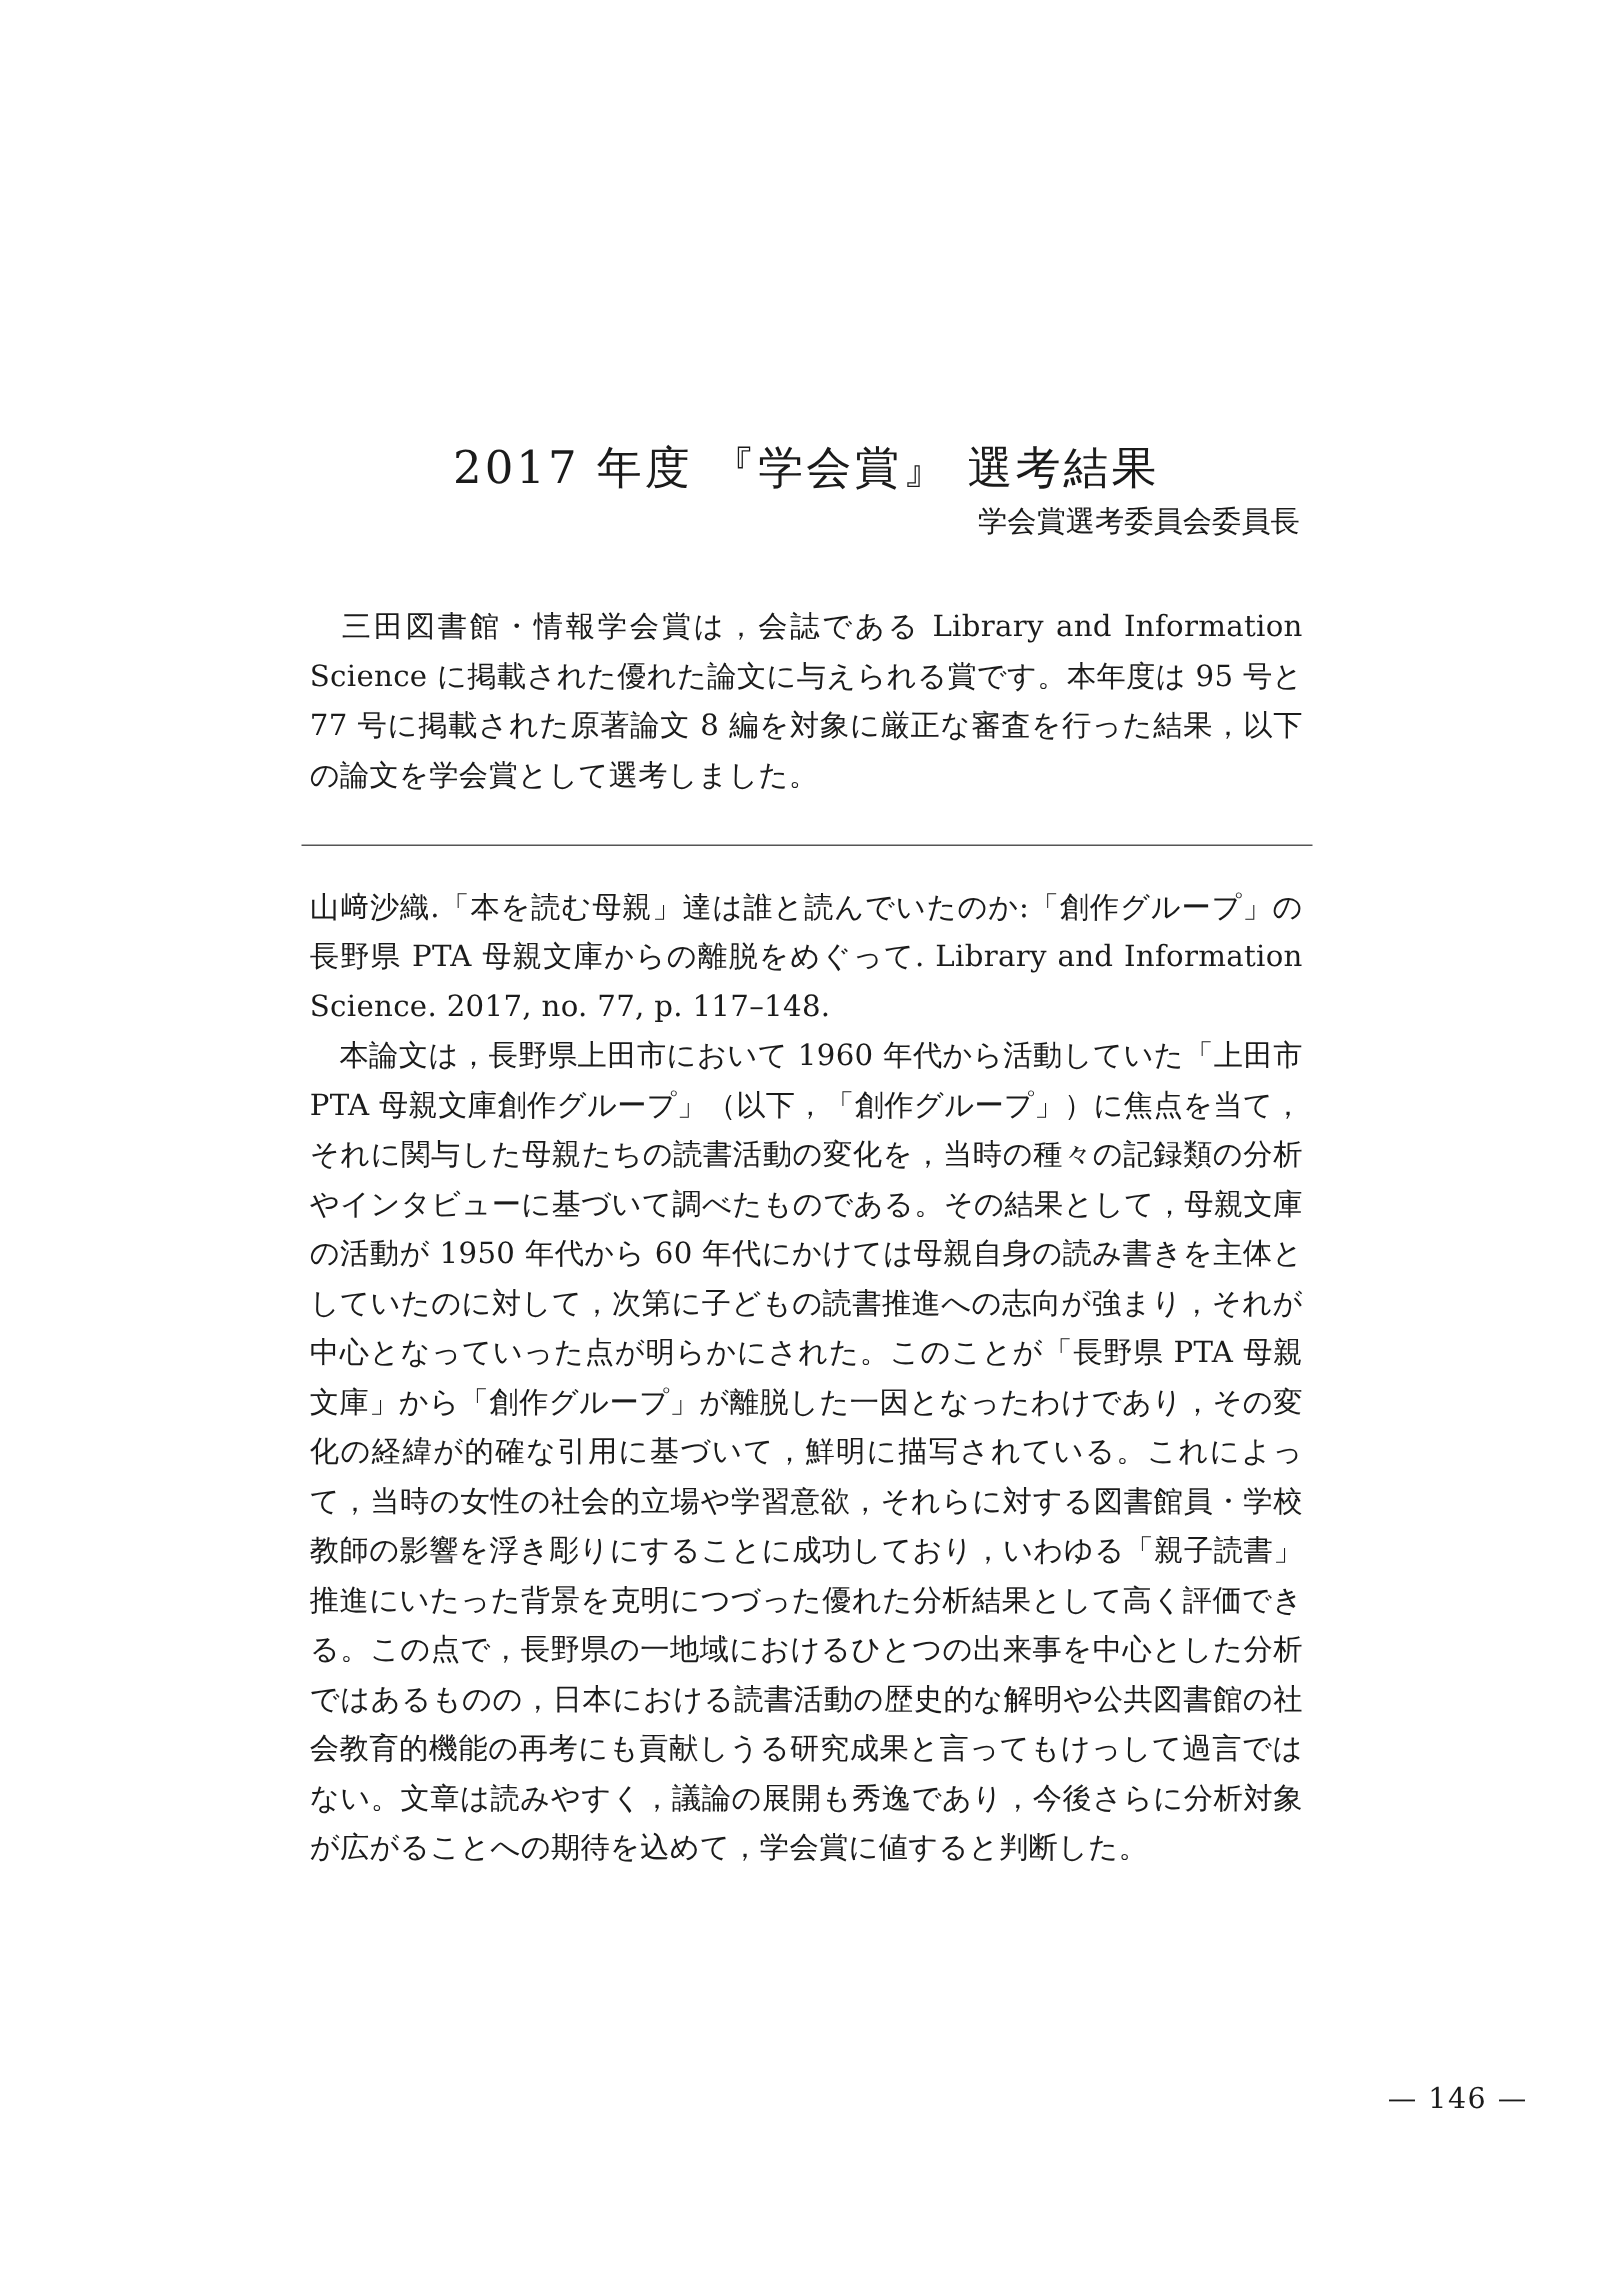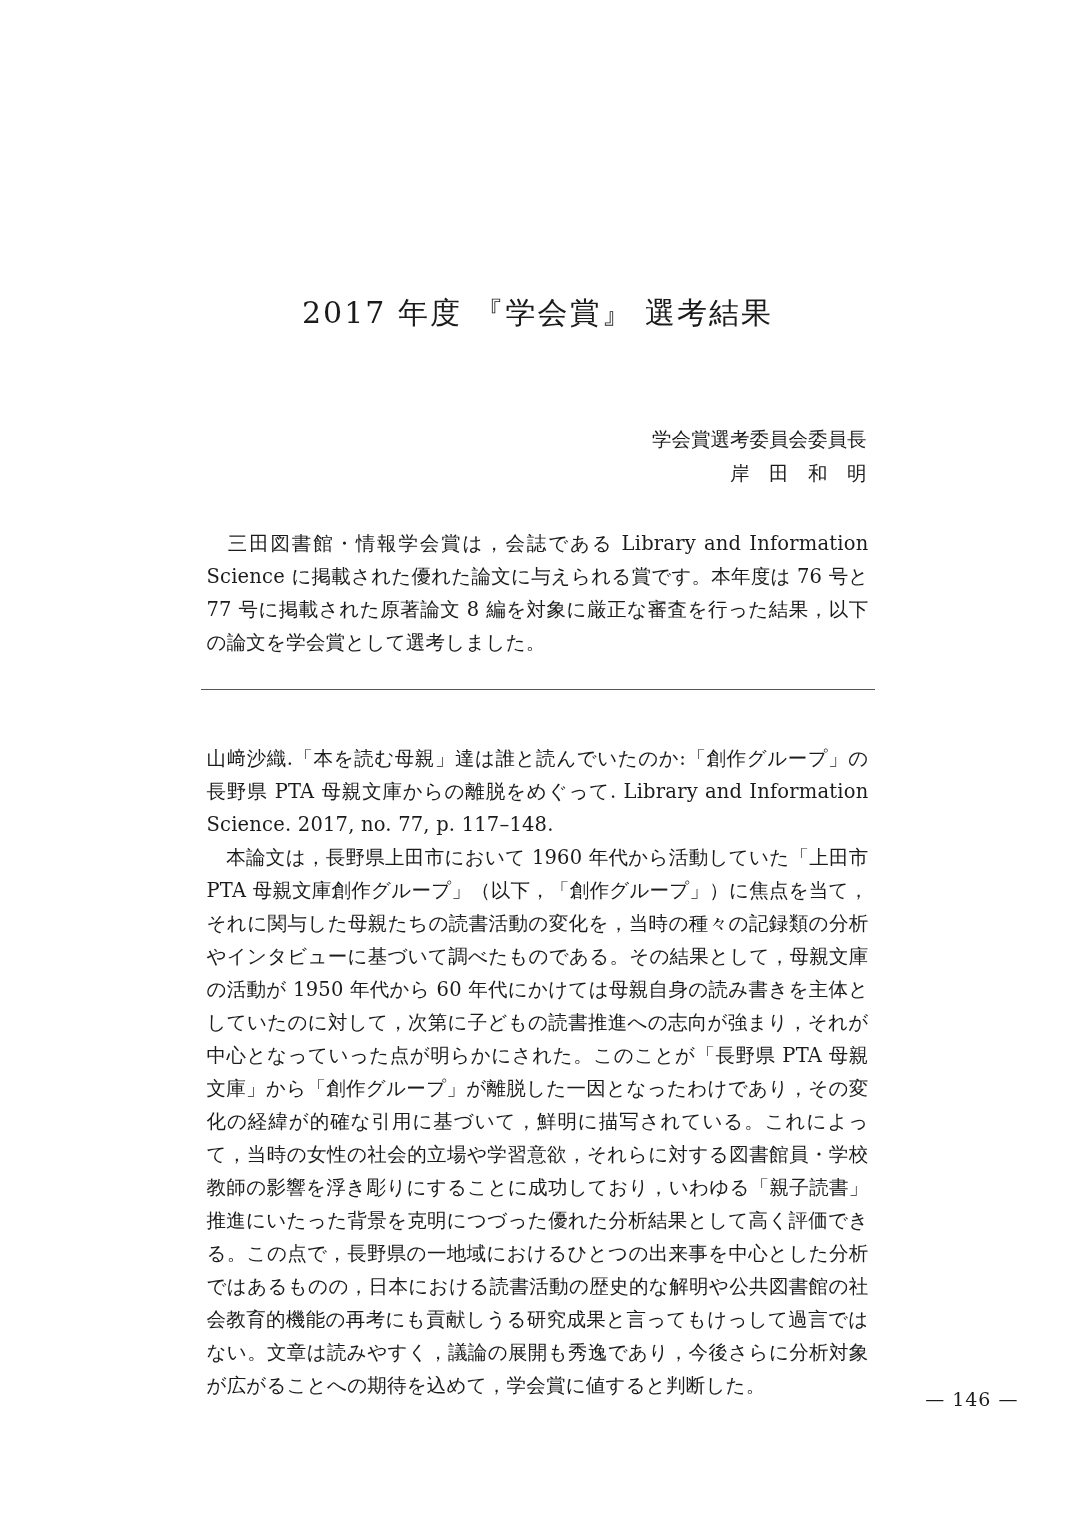--- a/index.html
+++ b/index.html
@@ -22,21 +22,20 @@
   .title {
     margin: 0;
     padding-top: 295px;
     text-align: center;
     font-size: 30px;
     font-weight: 500;
     letter-spacing: 2px;
     line-height: 1.2;
   }
   .byline {
-    margin-top: 92px;
     text-align: right;
     font-size: 19.5px;
     line-height: 34px;
     padding-right: 2px;
   }
   .para {
     margin: 0;
     font-size: 19.5px;
     line-height: 33px;
     text-align: justify;
@@ -45,21 +44,21 @@
   }
   .intro {
     margin-top: 36px;
   }
   .rule {
     border: none;
     border-top: 1.5px solid #555;
     margin: 30px -6px 0 -6px;
   }
   .citation {
-    margin-top: 52px;
+    margin-top: 24px;
   }
   .reason-heading {
     margin-top: 50px;
     font-size: 19.5px;
     line-height: 33px;
   }
   .reason-body {
     margin-top: 0;
   }
   .pagenum {
@@ -74,24 +73,23 @@
 </style>
 </head>
 <body>
 
 <div class="page">
 
   <h1 class="title">2017 年度 『学会賞』 選考結果</h1>
 
   <div class="byline">
     <div>学会賞選考委員会委員長</div>
-    <div>岸　田　和　明</div>
   </div>
 
-  <p class="para intro">　三田図書館・情報学会賞は，会誌である Library and Information Science に掲載された優れた論文に与えられる賞です。本年度は 76 号と 77 号に掲載された原著論文 8 編を対象に厳正な審査を行った結果，以下の論文を学会賞として選考しました。</p>
+  <p class="para intro">　三田図書館・情報学会賞は，会誌である Library and Information Science に掲載された優れた論文に与えられる賞です。本年度は 95 号と 77 号に掲載された原著論文 8 編を対象に厳正な審査を行った結果，以下の論文を学会賞として選考しました。</p>
 
   <hr class="rule">
 
   <p class="para citation">山﨑沙織.「本を読む母親」達は誰と読んでいたのか:「創作グループ」の長野県 PTA 母親文庫からの離脱をめぐって. Library and Information Science. 2017, no. 77, p. 117–148.</p>
 
 
   <p class="para reason-body">　本論文は，長野県上田市において 1960 年代から活動していた「上田市 PTA 母親文庫創作グループ」（以下，「創作グループ」）に焦点を当て，それに関与した母親たちの読書活動の変化を，当時の種々の記録類の分析やインタビューに基づいて調べたものである。その結果として，母親文庫の活動が 1950 年代から 60 年代にかけては母親自身の読み書きを主体としていたのに対して，次第に子どもの読書推進への志向が強まり，それが中心となっていった点が明らかにされた。このことが「長野県 PTA 母親文庫」から「創作グループ」が離脱した一因となったわけであり，その変化の経緯が的確な引用に基づいて，鮮明に描写されている。これによって，当時の女性の社会的立場や学習意欲，それらに対する図書館員・学校教師の影響を浮き彫りにすることに成功しており，いわゆる「親子読書」推進にいたった背景を克明につづった優れた分析結果として高く評価できる。この点で，長野県の一地域におけるひとつの出来事を中心とした分析ではあるものの，日本における読書活動の歴史的な解明や公共図書館の社会教育的機能の再考にも貢献しうる研究成果と言ってもけっして過言ではない。文章は読みやすく，議論の展開も秀逸であり，今後さらに分析対象が広がることへの期待を込めて，学会賞に値すると判断した。</p>
 
   <div class="pagenum">— 146 —</div>
 

